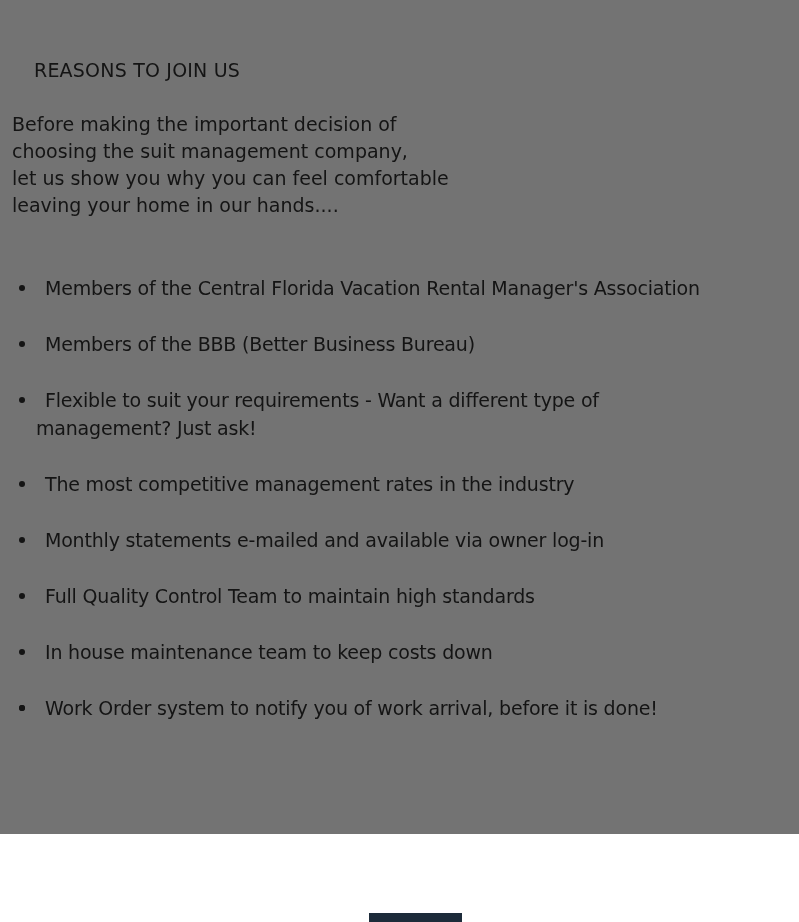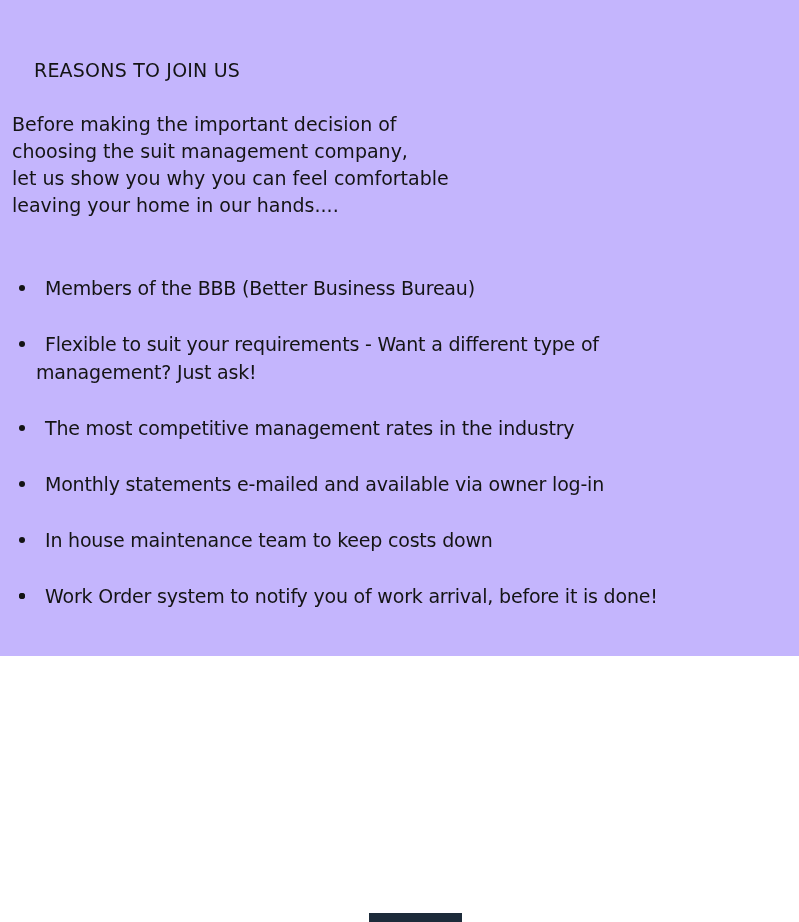--- a/index.html
+++ b/index.html
@@ -3,22 +3,22 @@
 <meta charset="utf-8">
 <style>
   html, body { margin: 0; padding: 0; }
   body {
     width: 799px; height: 922px;
     font-family: "DejaVu Sans", sans-serif;
     overflow: hidden;
   }
   .page {
     position: relative;
-    width: 799px; height: 656px;
-    background: #c4b5fd;
+    width: 799px; height: 834px;
+    background: #737373;
     color: #141414;
   }
   .heading {
     position: absolute;
     left: 34px; top: 59px;
     font-size: 19px;
     font-weight: normal;
     margin: 0;
     letter-spacing: 0.2px;
   }
@@ -67,25 +67,27 @@
   <h1 class="heading">REASONS TO JOIN US</h1>
 
   <div class="intro">
     <div>Before making the important decision of</div>
     <div>choosing the suit management company,</div>
     <div>let us show you why you can feel comfortable</div>
     <div>leaving your home in our hands....</div>
   </div>
 
   <ul class="reasons">
+    <li><span class="dot"></span><span class="li-text">Members of the Central Florida Vacation Rental Manager's Association</span></li>
     <li><span class="dot"></span><span class="li-text">Members of the BBB (Better Business Bureau)</span></li>
     <li><span class="dot"></span><span class="li-text">Flexible to suit your requirements - Want a different type of
 management? Just ask!</span></li>
     <li><span class="dot"></span><span class="li-text">The most competitive management rates in the industry</span></li>
     <li><span class="dot"></span><span class="li-text">Monthly statements e-mailed and available via owner log-in</span></li>
+    <li><span class="dot"></span><span class="li-text">Full Quality Control Team to maintain high standards</span></li>
     <li><span class="dot"></span><span class="li-text">In house maintenance team to keep costs down</span></li>
     <li><span class="dot"></span></li>
     <li><span class="dot"></span><span class="li-text">Work Order system to notify you of work arrival, before it is done!</span></li>
   </ul>
 
   <div class="bottom-bar"></div>
 
 </div>
 
 </body></html>

